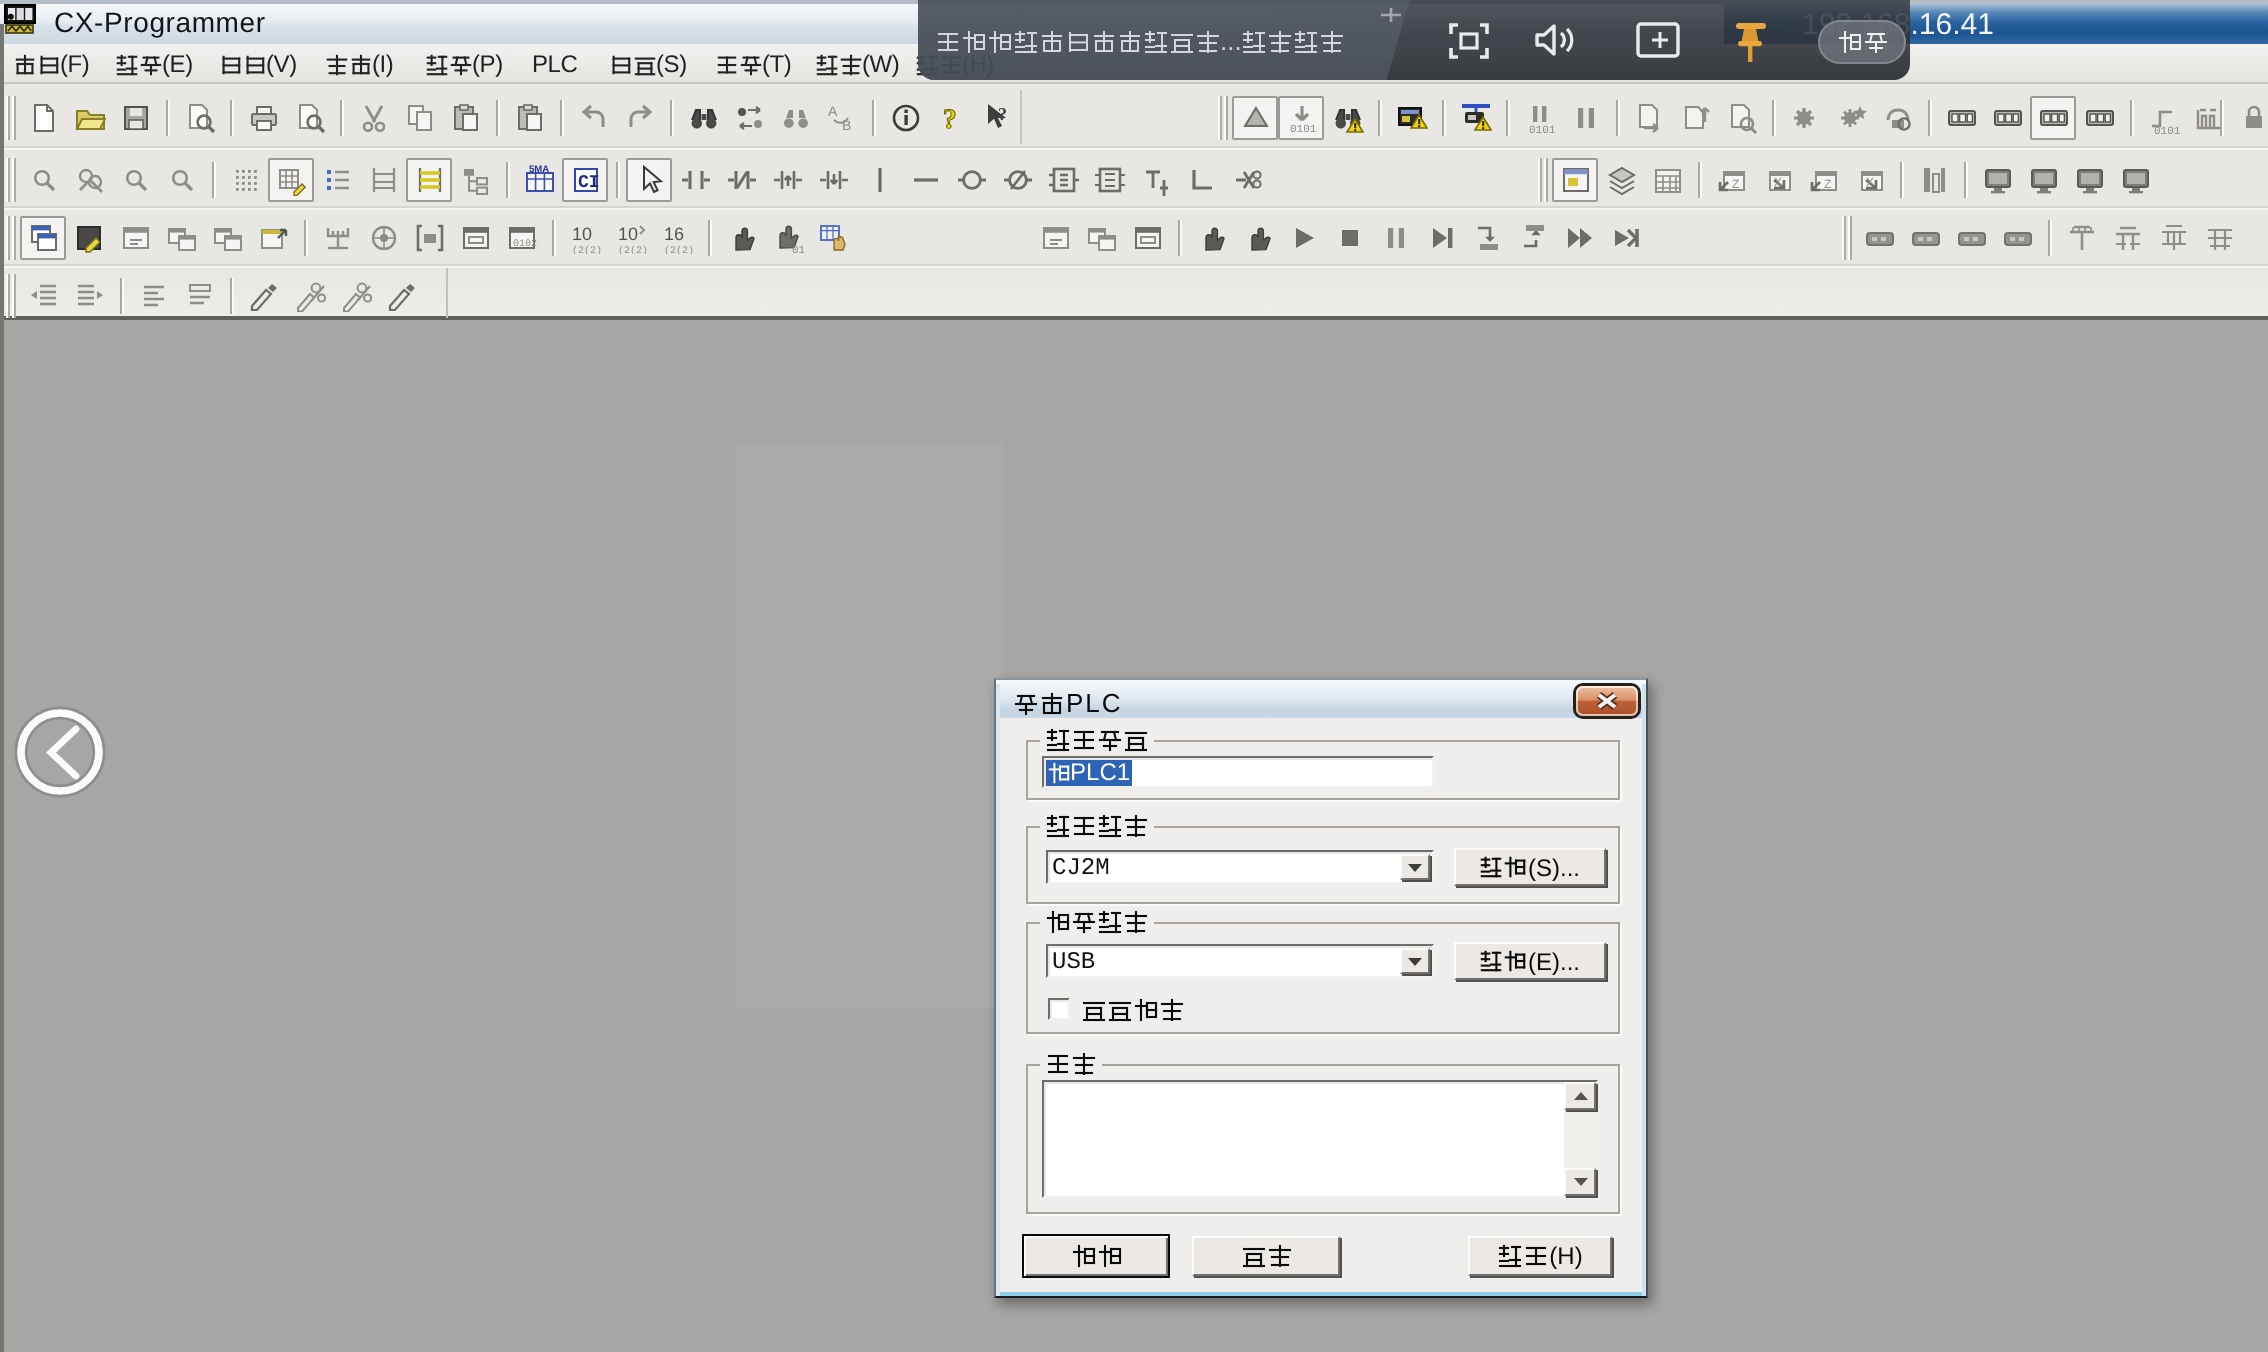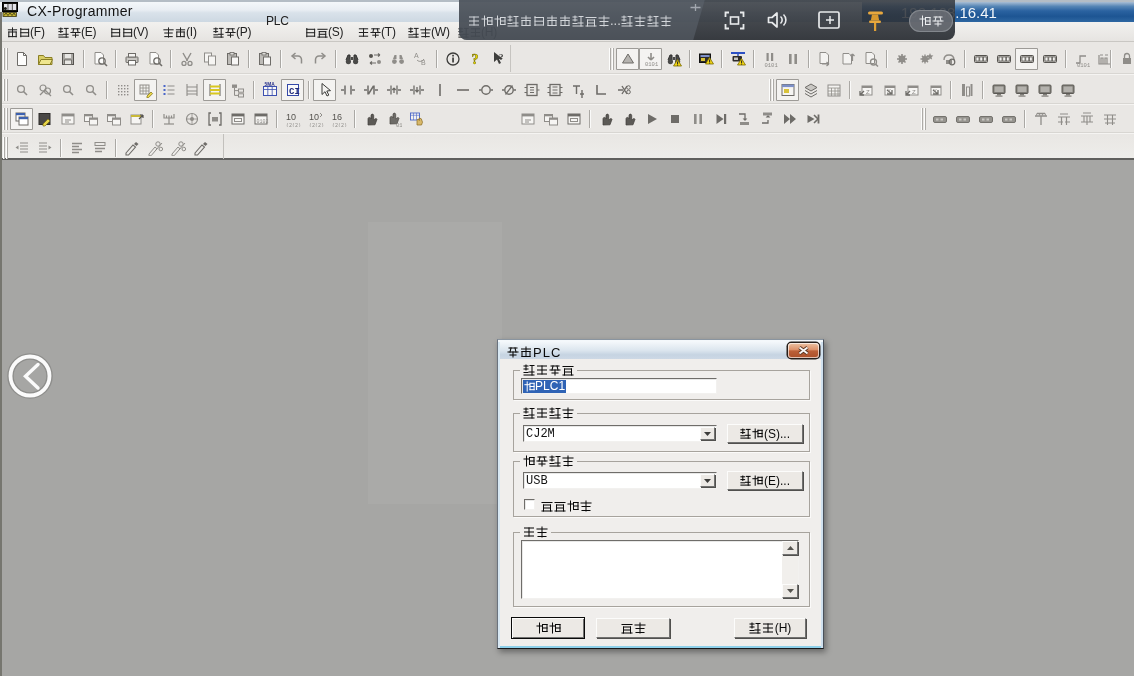--- a/index.html
+++ b/index.html
@@ -115,21 +115,21 @@
       </svg><svg width="11" height="11" viewBox="0 0 11 11" style="vertical-align:-1px" stroke="#222" stroke-width="1.05" fill="none" stroke-linecap="square">
         <line x1="1.8" y1="1.8" x2="9.2" y2="1.8"></line>
         <line x1="3.7" y1="1.8" x2="2.8" y2="5.5"></line>
         <line x1="7.3" y1="1.8" x2="8.2" y2="5.5"></line>
         <line x1="0.9" y1="5.5" x2="10.1" y2="5.5"></line>
         <line x1="5.5" y1="5.5" x2="5.5" y2="10.1"></line>
         <line x1="2.8" y1="8.2" x2="8.2" y2="8.2"></line>
       </svg></span>
     <span style="font-size:12px;color:#222;letter-spacing:-0.2px">(P)</span>
   </div>
-<div class="abs" style="left:266px;top:14px;height:14px;display:flex;align-items:flex-start">
+<div class="abs" style="left:266px;top:25px;height:14px;display:flex;align-items:flex-start">
     <span style="display:inline-flex;align-items:center;gap:1px;white-space:pre"></span>
     <span style="font-size:12px;color:#222;letter-spacing:-0.2px">PLC</span>
   </div>
 <div class="abs" style="left:305px;top:25px;height:14px;display:flex;align-items:center">
     <span style="display:inline-flex;align-items:center;gap:1px;white-space:pre"><svg width="11" height="11" viewBox="0 0 11 11" style="vertical-align:-1px" stroke="#222" stroke-width="1.05" fill="none" stroke-linecap="square">
         <line x1="1.8" y1="1.4" x2="1.8" y2="9.6"></line>
         <line x1="1.8" y1="2.3" x2="9.6" y2="2.3"></line>
         <line x1="9.6" y1="2.3" x2="9.6" y2="9.2"></line>
         <line x1="1.8" y1="9.2" x2="9.6" y2="9.2"></line>
         <line x1="1.8" y1="5.7" x2="9.6" y2="5.7"></line>

